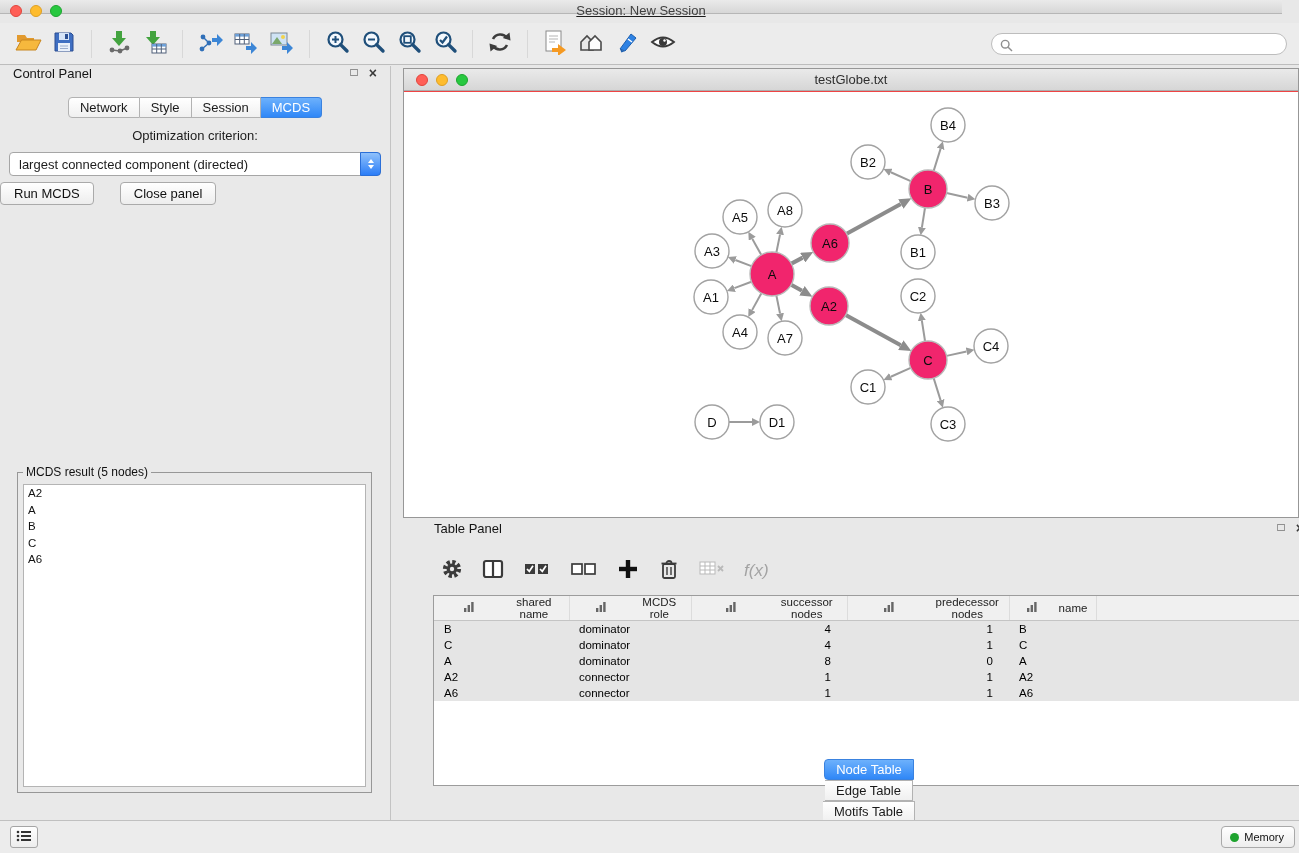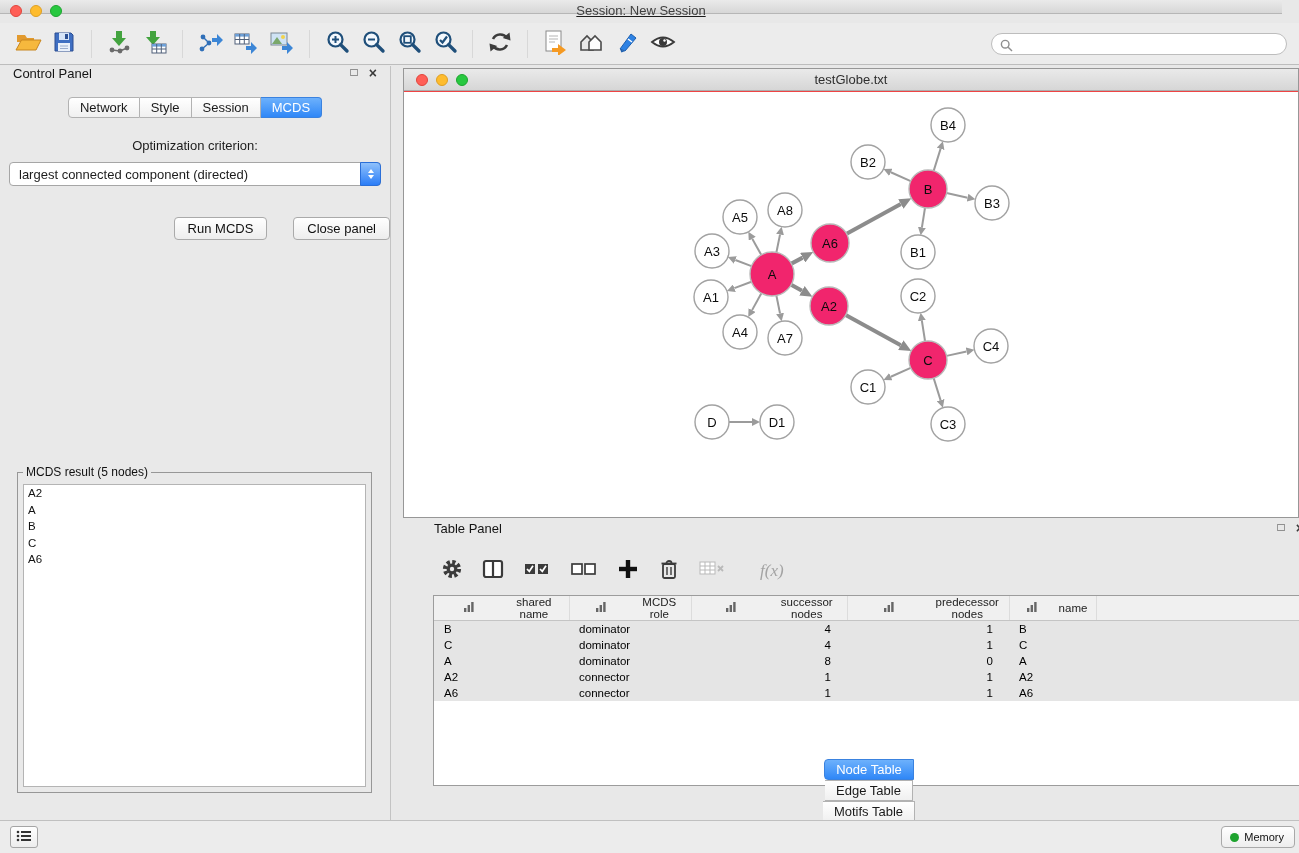--- a/index.html
+++ b/index.html
@@ -43,34 +43,34 @@
 
   .seg-tabs { display:flex; justify-content:center; align-items:center; }
   .control-tabs { margin-top:5px; }
   .seg-tabs .tab { font-size:13px; padding:2px 11px; color:#1a1a1a;
     background:linear-gradient(#ffffff,#f0f0f0); border:1px solid #b2b2b2; border-left:none; }
   .seg-tabs .tab:first-child { border-left:1px solid #b2b2b2; border-radius:4px 0 0 4px; }
   .seg-tabs .tab:last-child { border-radius:0 4px 4px 0; }
   .seg-tabs .tab.active { background:linear-gradient(#6db1fc,#2f87f7);
     border-color:#3a82df; color:#fff; }
 
-  .opt-label { text-align:center; font-size:13px; margin-top:20px; }
+  .opt-label { text-align:center; font-size:13px; margin-top:10px; }
   .dropdown { width:372px; height:24px; margin:9px auto 0; background:#fff;
     border:1px solid #a6a6a6; border-radius:4px; position:relative;
     display:flex; align-items:center; font-size:13px; padding:0 26px 0 9px; }
   .dd-stepper { position:absolute; right:-1px; top:-1px; bottom:-1px; width:21px;
     border-radius:0 4px 4px 0; background:linear-gradient(#8fc1fb,#2b7df7);
     border:1px solid #2a6fd8; display:flex; flex-direction:column;
     align-items:center; justify-content:center; gap:2px; }
   .arr-up { width:0; height:0; border-left:3.5px solid transparent;
     border-right:3.5px solid transparent; border-bottom:4.5px solid #fff; }
   .arr-dn { width:0; height:0; border-left:3.5px solid transparent;
     border-right:3.5px solid transparent; border-top:4.5px solid #fff; }
 
-  .btn-row { display:flex; justify-content:flex-end; gap:26px; margin-top:31px; }
+  .btn-row { display:flex; justify-content:flex-start; gap:26px; margin-top:6px; }
   .btn { font-size:13px; padding:3px 13px; background:linear-gradient(#ffffff,#ededed);
     border:1px solid #aaaaaa; border-radius:4px; color:#101010; }
 
   .mcds-fieldset { position:absolute; left:8px; right:9px; top:390px; bottom:18px;
     border:1px solid #979797; margin:9px; padding:5px; }
   .mcds-fieldset legend { font-size:12px; padding:0 3px; color:#111; }
   .listbox { width:100%; height:100%; background:#fff; border:1px solid #b4b4b4;
     overflow:auto; }
   .result-item { font-size:11.5px; padding:1px 4px; line-height:14.5px; color:#111; }
 
@@ -80,22 +80,22 @@
   .net-titlebar { height:22px; background:linear-gradient(#eaeaea,#d6d6d6);
     border-bottom:1px solid #adadad; position:relative; }
   .net-title { text-align:center; font-size:13px; color:#2f2f2f; line-height:22px; }
   .net-canvas-wrap { position:absolute; top:23px; left:0; right:0; bottom:0; background:#fff; }
 
   
   .table-panel { position:absolute; left:421px; top:521px; width:896px; bottom:38px;
     display:flex; flex-direction:column; }
   .tp-toolbar { height:48px; display:flex; align-items:center; gap:15px; padding:0 6px 0 18px; }
   .tp-btn { width:26px; height:26px; display:grid; place-items:center; flex:0 0 auto; }
-  .fx { font-family:Liberation Serif, serif; font-style:italic; font-size:17px;
-    color:#a3a3a3; margin-left:18px; }
+  .fx { font-family:Liberation Sans, sans-serif; font-style:italic; font-size:17px;
+    color:#a3a3a3; margin-left:2px; }
   .table-wrap { flex:1; margin:0 10px 0 12px; background:#fff; border:1px solid #9c9c9c;
     overflow:hidden; }
   .node-table { border-collapse:collapse; width:100%; background:#e5e5e5; table-layout:fixed; }
   .node-table th { background:#f0f0f0; border-right:1px solid #dcdcdc;
     border-bottom:1px solid #c4c4c4; font-weight:normal; font-size:11.5px;
     color:#222; height:17px; padding:0 4px; }
   .node-table th:nth-child(1){ width:135px; } .node-table th:nth-child(2){ width:122px; }
   .node-table th:nth-child(3){ width:156px; } .node-table th:nth-child(4){ width:162px; }
   .node-table th:nth-child(5){ width:87px; }  .node-table th.filler{ width:auto; border-right:none; }
   .th-inner { display:flex; align-items:center; gap:4px; }

